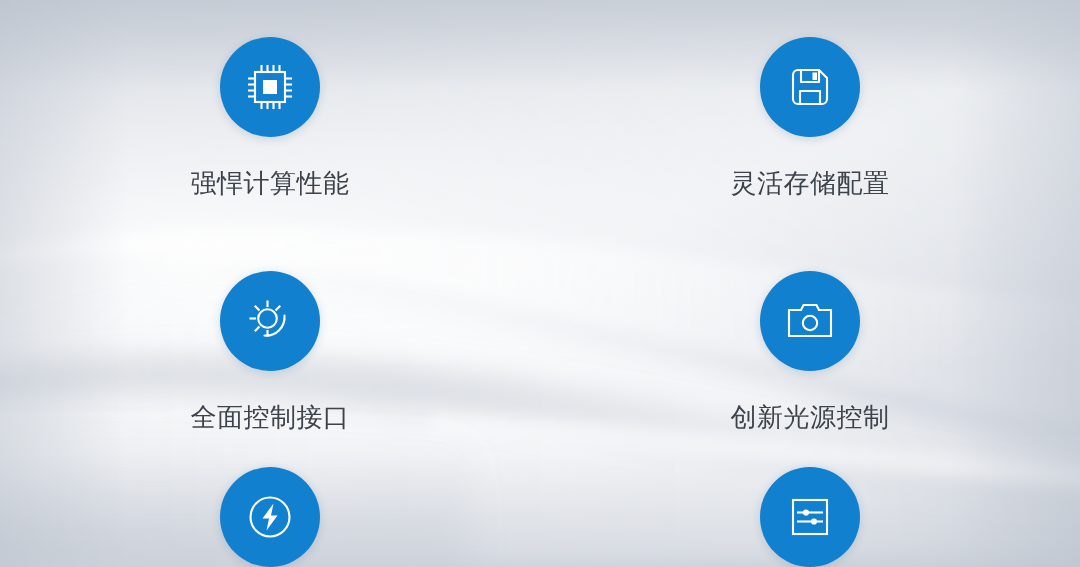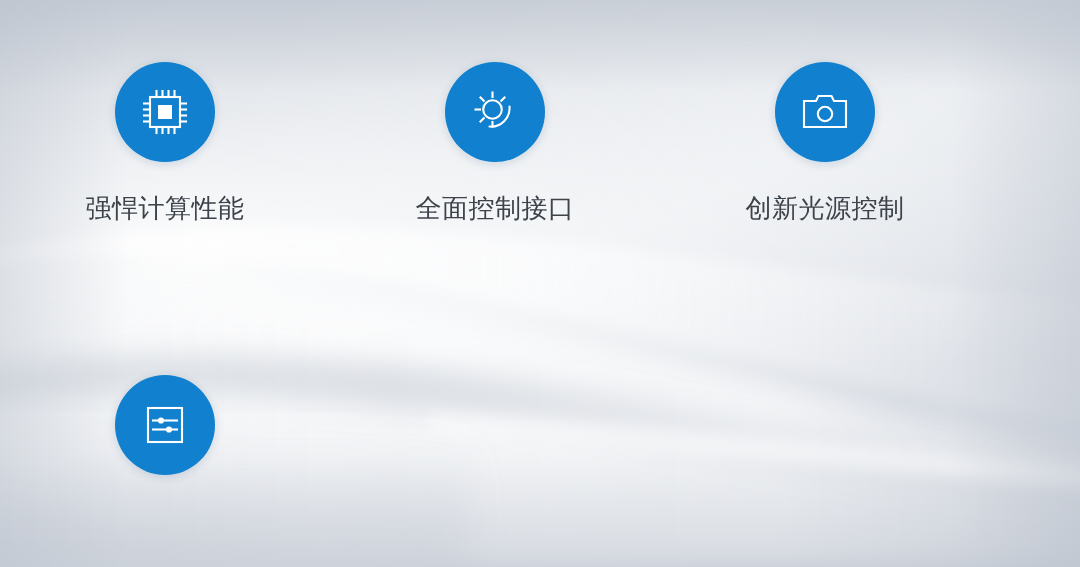--- a/index.html
+++ b/index.html
@@ -46,21 +46,21 @@
     inset: 0;
     width: 1080px;
     height: 567px;
   }
 
   
   .grid {
     position: absolute;
     inset: 0;
     display: grid;
-    grid-template-columns: repeat(4, 1fr);
+    grid-template-columns: repeat(2, 1fr);
     grid-template-rows: repeat(2, 1fr);
     align-items: center;
     justify-items: center;
   }
   .feature {
     width: 330px;
     display: flex;
     flex-direction: column;
     align-items: center;
     justify-content: flex-start;
@@ -190,20 +190,32 @@
 
           <line x1="41" y1="17.5" x2="47" y2="17.5"></line>
           <line x1="41" y1="23.5" x2="47" y2="23.5"></line>
           <line x1="41" y1="29.5" x2="47" y2="29.5"></line>
           <line x1="41" y1="35.5" x2="47" y2="35.5"></line>
         </svg>
       </div>
       <div class="label">强悍计算性能</div>
     </div>
 
+    <div class="feature row1">
+      <div class="badge">
+
+        <svg width="48" height="48" viewBox="0 0 48 48">
+          <path class="round" d="M7 12 A5 5 0 0 1 12 7 L33 7 L41 15 L41 36 A5 5 0 0 1 36 41 L12 41 A5 5 0 0 1 7 36 Z"></path>
+          <path class="round" d="M15 7 L15 19 L33 19 L33 7"></path>
+          <rect class="solid" x="26.5" y="9.5" width="4.5" height="7.5"></rect>
+          <path class="round" d="M14 41 L14 28 L34 28 L34 41"></path>
+        </svg>
+      </div>
+      <div class="label">灵活存储配置</div>
+    </div>
 
     <div class="feature row1">
       <div class="badge">
 
         <svg width="50" height="50" viewBox="0 0 50 50">
           <circle cx="22.5" cy="22.5" r="9.3" class="round"></circle>
           <g class="round" stroke-width="2.3">
             <line x1="22.5" y1="5.5" x2="22.5" y2="10"></line>
             <line x1="22.5" y1="35" x2="22.5" y2="39.5"></line>
             <line x1="5.5" y1="22.5" x2="10" y2="22.5"></line>

